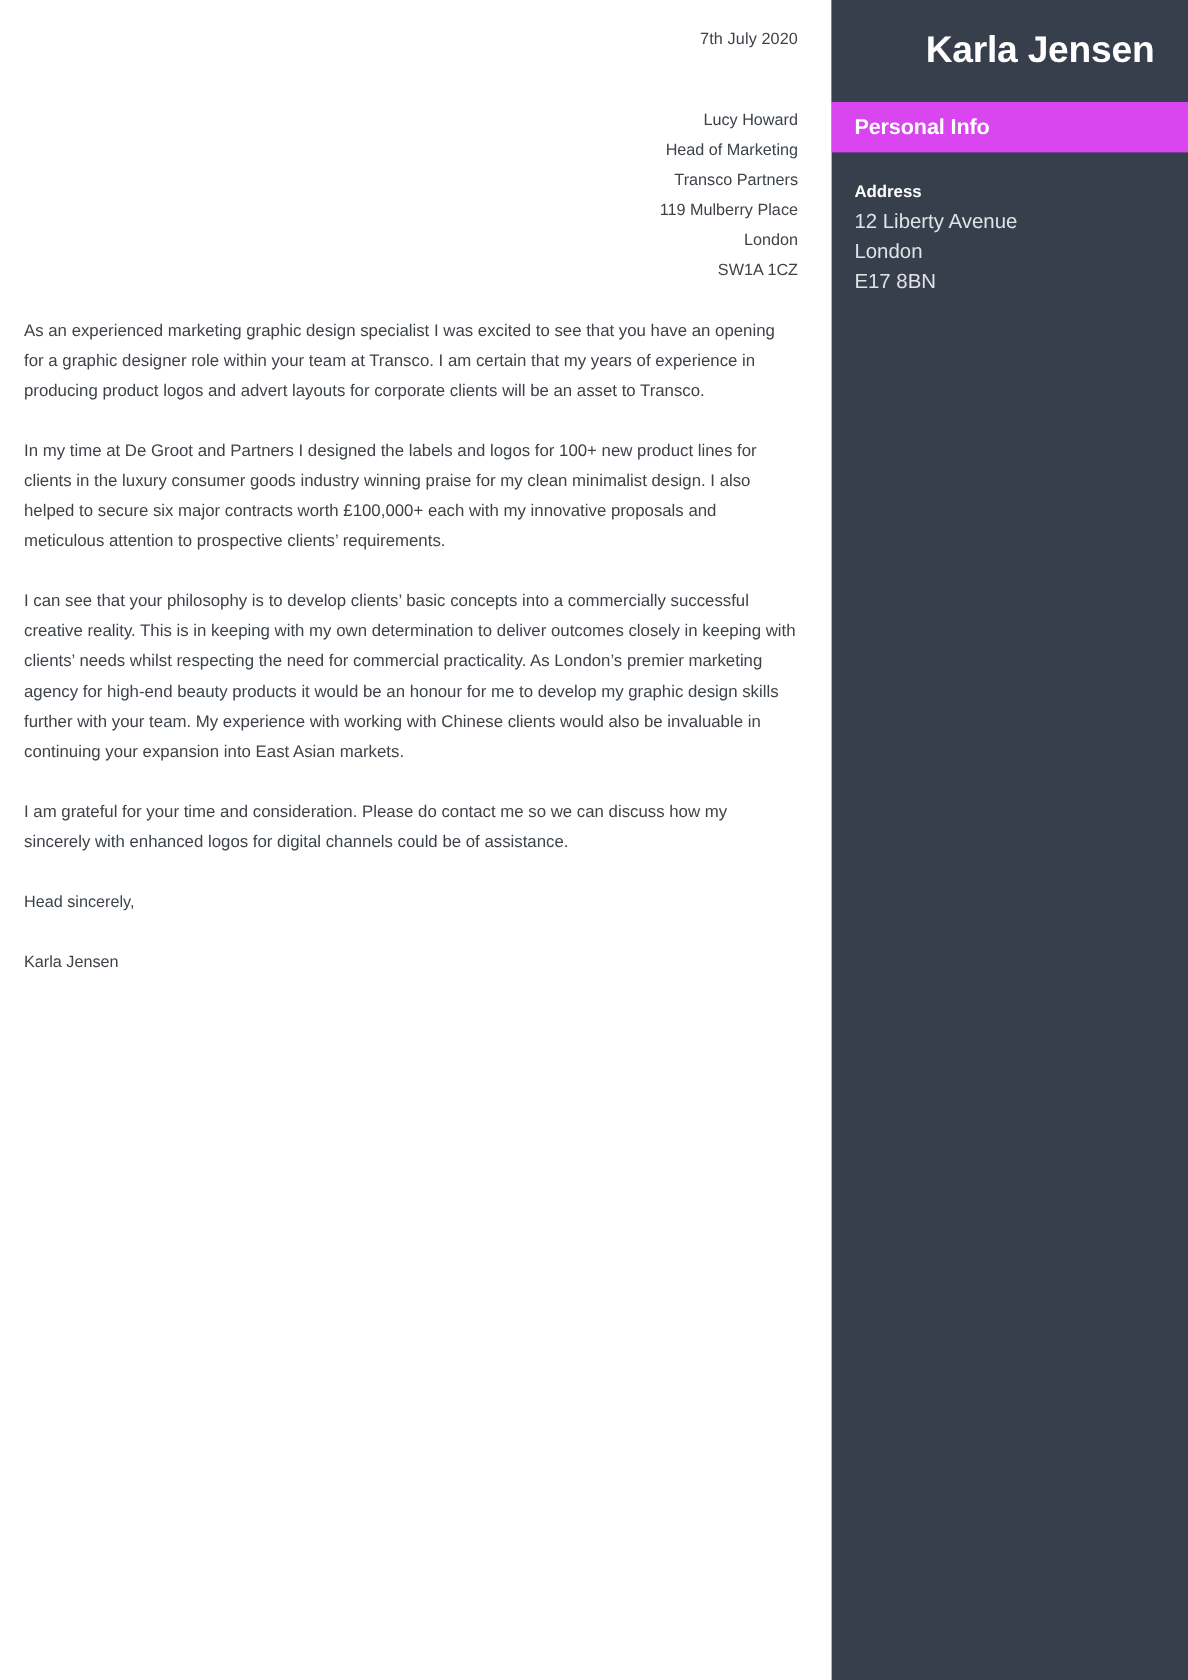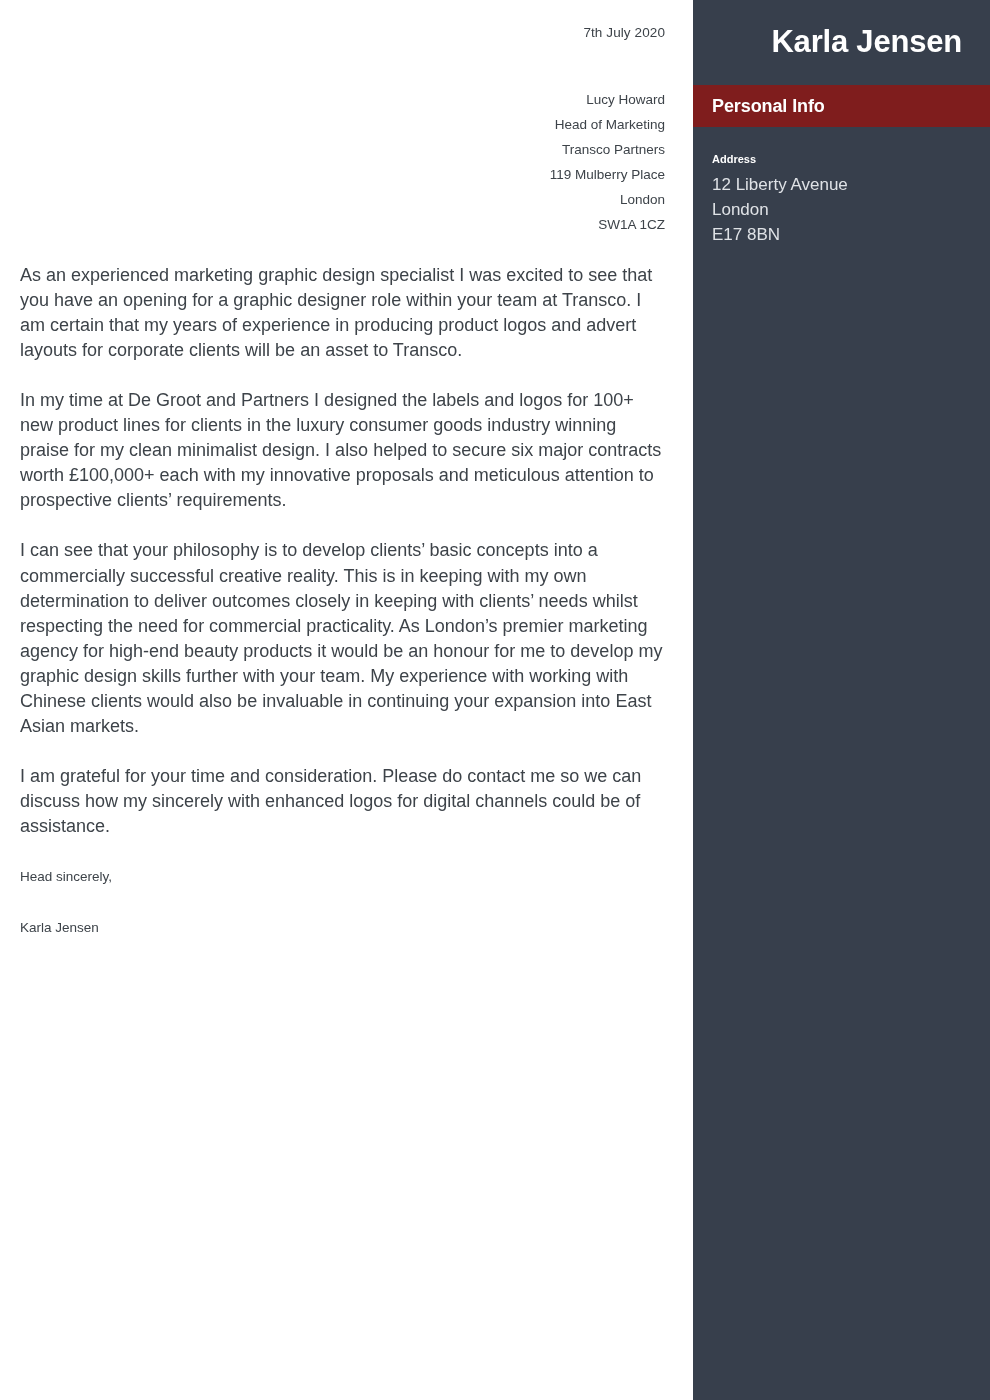--- a/index.html
+++ b/index.html
@@ -48,21 +48,21 @@
 
   .salutation {
     margin-top: 40px;
     font-size: 13.5px;
     color: #3d4349;
     line-height: 25.1px;
   }
   .body-paragraphs { margin-top: 25px; }
   .body-paragraphs p {
     margin: 0 0 25px 0;
-    font-size: 18px;
+    font-size: 14px;
     color: #3d4349;
     line-height: 25.1px;
     text-align: left;
   }
   .closing {
     margin-top: 0;
     font-size: 13.5px;
     color: #3d4349;
     line-height: 25.1px;
   }
@@ -95,39 +95,39 @@
   .sidebar-name {
     color: #ffffff;
     font-size: 31px;
     font-weight: bold;
     letter-spacing: -0.2px;
     line-height: 1.1;
     text-align: right;
   }
   .sidebar-section-bar {
     height: 42px;
-    background: #7f1d1d;
+    background: #d946ef;
     display: flex;
     align-items: center;
     box-sizing: border-box;
     padding: 0 19px;
   }
   .sidebar-section-title {
     color: #ffffff;
     font-size: 18px;
     font-weight: bold;
     letter-spacing: -0.1px;
   }
   .sidebar-body {
     box-sizing: border-box;
     padding: 20px 19px 0 19px;
   }
   .info-label {
     color: #ffffff;
-    font-size: 11px;
+    font-size: 14px;
     font-weight: bold;
     line-height: 25px;
   }
   .info-line {
     color: #dfe2e6;
     font-size: 17px;
     line-height: 25px;
     font-weight: normal;
   }
 </style>

